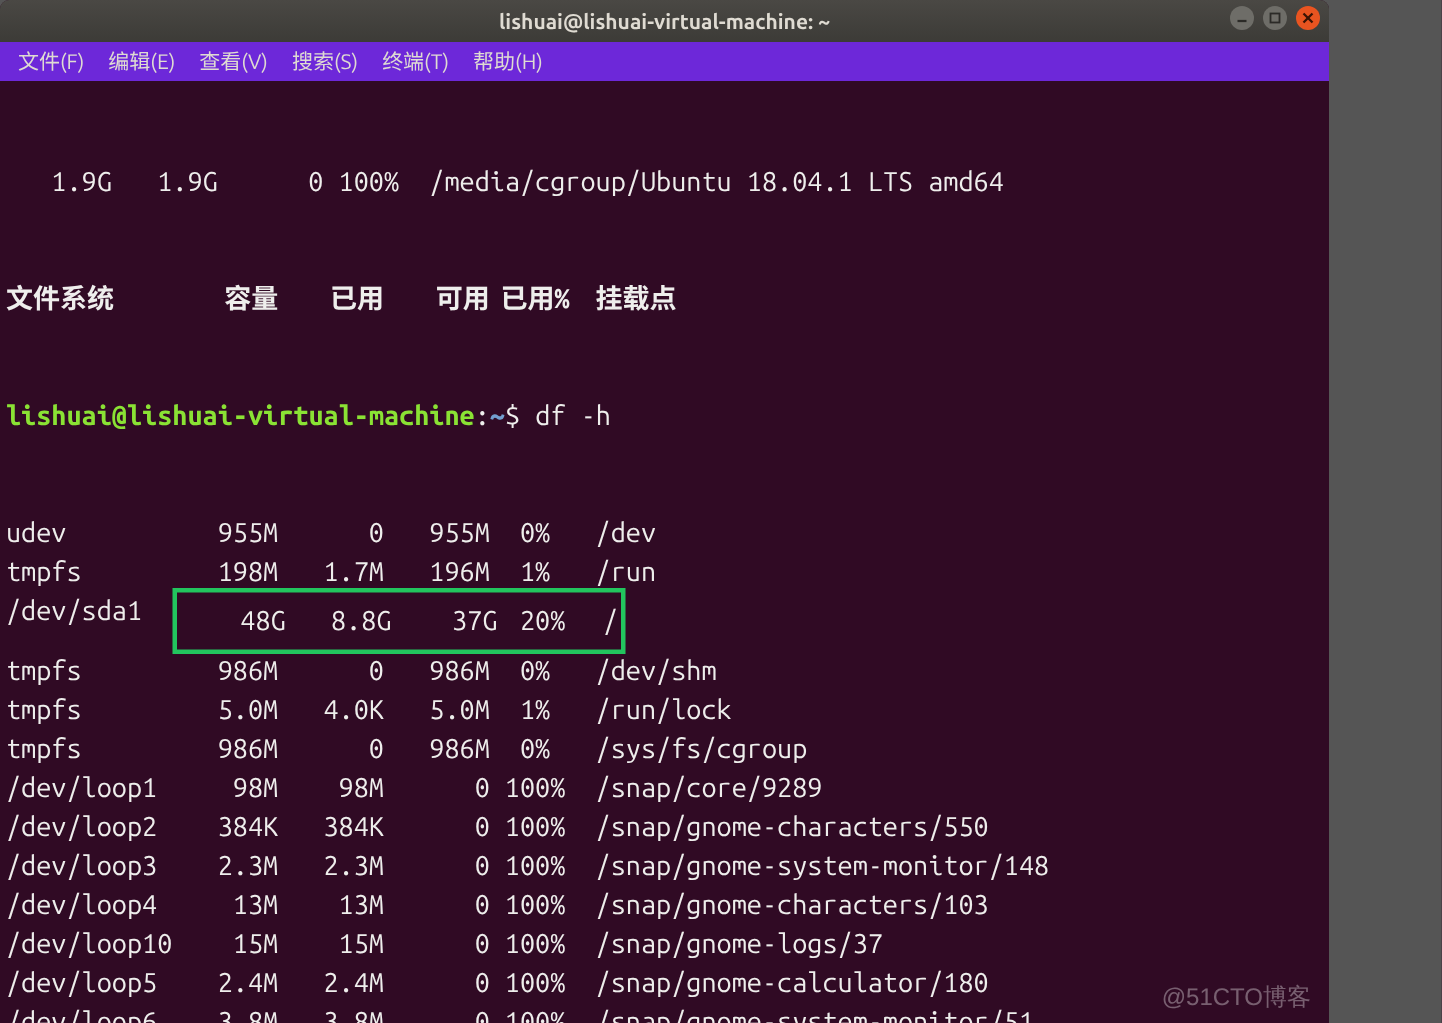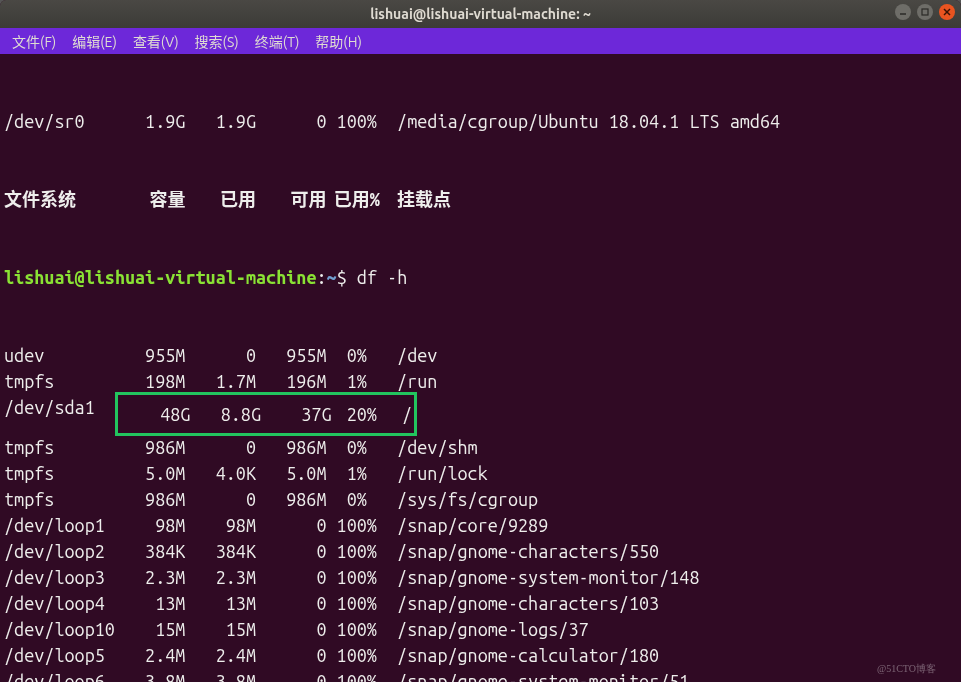--- a/index.html
+++ b/index.html
@@ -1,16 +1,16 @@
 <!DOCTYPE html>
 <html><head>
 <meta charset="utf-8">
 <style>
   html,body{margin:0;padding:0;background:#555;font-family:"Ubuntu Mono","DejaVu Sans Mono","Noto Sans Mono CJK SC","Noto Sans CJK SC",monospace;}
-  .window{width:961px;height:682px;background:#300a24;position:relative;overflow:hidden;border-radius:6px 6px 0 0;}
+  .window{width:886px;height:682px;background:#300a24;position:relative;overflow:hidden;border-radius:6px 6px 0 0;}
   .titlebar{height:28px;background:linear-gradient(#4a4844,#3c3b37);display:flex;align-items:center;color:#dfdbd2;font-size:14px;font-family:"Ubuntu","Noto Sans CJK SC",sans-serif;position:relative;}
   .title-text{flex:1;text-align:center;font-weight:bold;}
   .win-buttons{position:absolute;right:6px;top:4px;display:flex;gap:6px;}
   .win-btn{width:16px;height:16px;border-radius:50%;display:flex;align-items:center;justify-content:center;font-size:10px;}
   .btn-min{background:#6e6d68;color:#2b2a27;}
   .btn-max{background:#6e6d68;color:#2b2a27;}
   .btn-close{background:#e95420;color:#3a1304;}
   .menubar{height:26px;background:#6d28d9;display:flex;align-items:center;padding:0 6px;gap:4px;color:#dfdbd2;font-size:14px;font-family:"Ubuntu","Noto Sans CJK SC",sans-serif;}
   .menu-item{padding:2px 6px;}
   .term{padding:2px 4px 4px 4px;color:#eeeeec;font-size:18px;line-height:26px;white-space:pre;}
@@ -20,21 +20,21 @@
   .sz{width:7ch;text-align:right;}
   .us{width:7ch;text-align:right;}
   .av{width:7ch;text-align:right;}
   .pc{width:6ch;text-align:center;}
   .mp{padding-left:1ch;}
   .green{color:#8ae234;font-weight:bold;}
   .blue{color:#729fcf;font-weight:bold;}
   .white{color:#eeeeec;}
   .bold{font-weight:bold;}
   .highlight-box{border:3px solid #22c55e;padding:6px 2px;margin:-2px 0;text-decoration:underline;}
-  .watermark{position:absolute;right:25px;bottom:6px;color:rgba(255,255,255,0.35);font-size:10px;font-family:Liberation Serif, serif;}
+  .watermark{position:absolute;right:12px;bottom:6px;color:rgba(255,255,255,0.35);font-size:16px;font-family:Liberation Sans, sans-serif;}
 </style>
 </head>
 <body>
 
 <div class="window">
 
   <div class="titlebar">
     <span class="title-text">lishuai@lishuai-virtual-machine: ~</span>
     <div class="win-buttons">
       <div class="win-btn btn-min">
@@ -60,21 +60,21 @@
     <span class="menu-item">文件(F)</span>
     <span class="menu-item">编辑(E)</span>
     <span class="menu-item">查看(V)</span>
     <span class="menu-item">搜索(S)</span>
     <span class="menu-item">终端(T)</span>
     <span class="menu-item">帮助(H)</span>
   </div>
 
   <div class="term" id="term">
     <div class="row">
-      <span class="cell fs">/dev/sr0</span><span class="cell sz">1.9G</span><span class="cell us">1.9G</span><span class="cell av">0</span><span class="cell pc">100%</span><span class="cell mp">/media/cgroup/Ubuntu 18.04.1 LTS amd64</span>
+      <span class="cell sz">1.9G</span><span class="cell us">1.9G</span><span class="cell av">0</span><span class="cell pc">100%</span><span class="cell mp">/media/cgroup/Ubuntu 18.04.1 LTS amd64</span>
     </div>
     <div class="row bold">
       <span class="cell fs">文件系统</span><span class="cell sz">容量</span><span class="cell us">已用</span><span class="cell av">可用</span><span class="cell pc">已用%</span><span class="cell mp">挂载点</span>
     </div>
     <div class="row">
       <span class="green bold">lishuai@lishuai-virtual-machine</span><span class="white">:</span><span class="blue bold">~</span><span class="white">$ </span><span class="white">df -h</span>
     </div>
     <div id="rows"><div class="row"><span class="cell fs">udev</span><span class="cell sz">955M</span><span class="cell us">0</span><span class="cell av">955M</span><span class="cell pc">0%</span><span class="cell mp">/dev</span></div><div class="row"><span class="cell fs">tmpfs</span><span class="cell sz">198M</span><span class="cell us">1.7M</span><span class="cell av">196M</span><span class="cell pc">1%</span><span class="cell mp">/run</span></div><div class="row"><span class="cell fs">/dev/sda1</span><span class="highlight-box"><span class="cell sz">48G</span><span class="cell us">8.8G</span><span class="cell av">37G</span><span class="cell pc">20%</span><span class="cell mp">/</span></span></div><div class="row"><span class="cell fs">tmpfs</span><span class="cell sz">986M</span><span class="cell us">0</span><span class="cell av">986M</span><span class="cell pc">0%</span><span class="cell mp">/dev/shm</span></div><div class="row"><span class="cell fs">tmpfs</span><span class="cell sz">5.0M</span><span class="cell us">4.0K</span><span class="cell av">5.0M</span><span class="cell pc">1%</span><span class="cell mp">/run/lock</span></div><div class="row"><span class="cell fs">tmpfs</span><span class="cell sz">986M</span><span class="cell us">0</span><span class="cell av">986M</span><span class="cell pc">0%</span><span class="cell mp">/sys/fs/cgroup</span></div><div class="row"><span class="cell fs">/dev/loop1</span><span class="cell sz">98M</span><span class="cell us">98M</span><span class="cell av">0</span><span class="cell pc">100%</span><span class="cell mp">/snap/core/9289</span></div><div class="row"><span class="cell fs">/dev/loop2</span><span class="cell sz">384K</span><span class="cell us">384K</span><span class="cell av">0</span><span class="cell pc">100%</span><span class="cell mp">/snap/gnome-characters/550</span></div><div class="row"><span class="cell fs">/dev/loop3</span><span class="cell sz">2.3M</span><span class="cell us">2.3M</span><span class="cell av">0</span><span class="cell pc">100%</span><span class="cell mp">/snap/gnome-system-monitor/148</span></div><div class="row"><span class="cell fs">/dev/loop4</span><span class="cell sz">13M</span><span class="cell us">13M</span><span class="cell av">0</span><span class="cell pc">100%</span><span class="cell mp">/snap/gnome-characters/103</span></div><div class="row"><span class="cell fs">/dev/loop10</span><span class="cell sz">15M</span><span class="cell us">15M</span><span class="cell av">0</span><span class="cell pc">100%</span><span class="cell mp">/snap/gnome-logs/37</span></div><div class="row"><span class="cell fs">/dev/loop5</span><span class="cell sz">2.4M</span><span class="cell us">2.4M</span><span class="cell av">0</span><span class="cell pc">100%</span><span class="cell mp">/snap/gnome-calculator/180</span></div><div class="row"><span class="cell fs">/dev/loop6</span><span class="cell sz">3.8M</span><span class="cell us">3.8M</span><span class="cell av">0</span><span class="cell pc">100%</span><span class="cell mp">/snap/gnome-system-monitor/51</span></div></div>
   </div>
 

